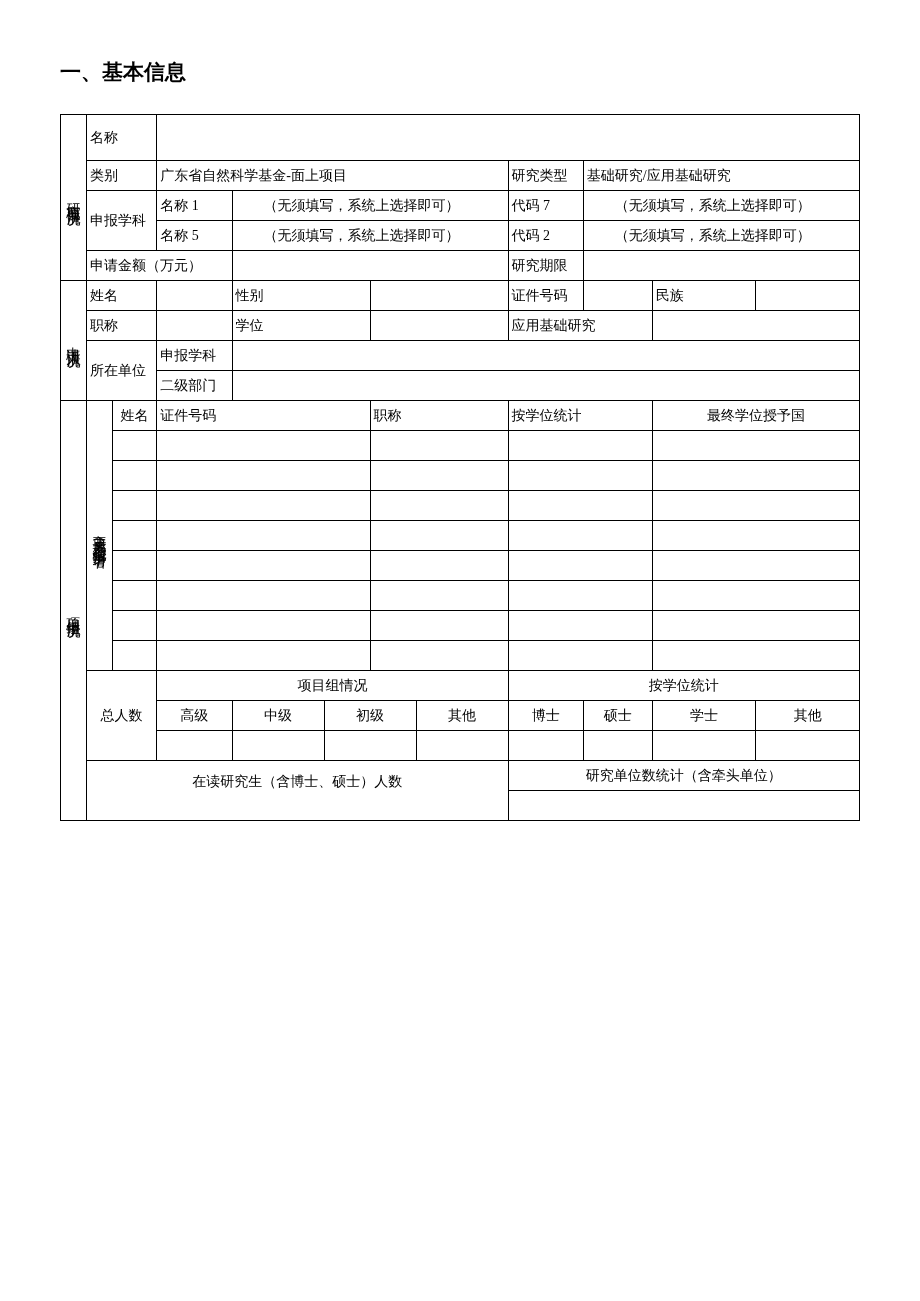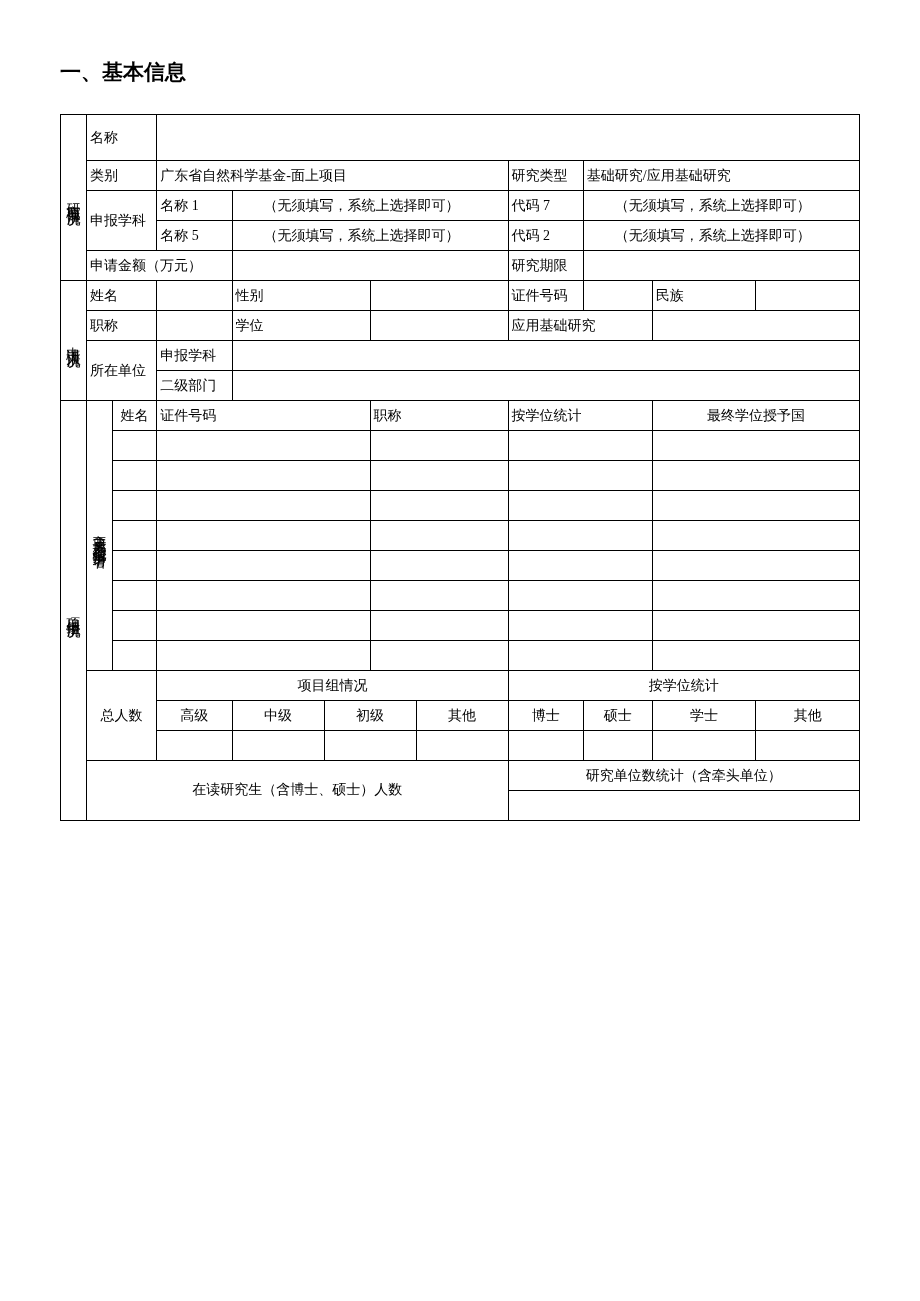--- a/index.html
+++ b/index.html
@@ -193,20 +193,20 @@
     <td colspan="2"></td>
     <td colspan="2"></td>
     <td colspan="2"></td>
     <td colspan="2"></td>
     <td colspan="2"></td>
     <td colspan="3"></td>
     <td colspan="2"></td>
     <td colspan="2"></td>
   </tr>
   <tr class="row-h">
-    <td colspan="13" rowspan="2" class="center" style="vertical-align:top;padding-top:18px;">在读研究生（含博士、硕士）人数</td>
+    <td colspan="13" rowspan="2" class="center" style="vertical-align:top;padding-top:10px;">在读研究生（含博士、硕士）人数</td>
     <td colspan="9" class="center">研究单位数统计（含牵头单位）</td>
   </tr>
   <tr class="row-h">
     <td colspan="9"></td>
   </tr>
 </tbody>
   </table>
 
 </body></html>

